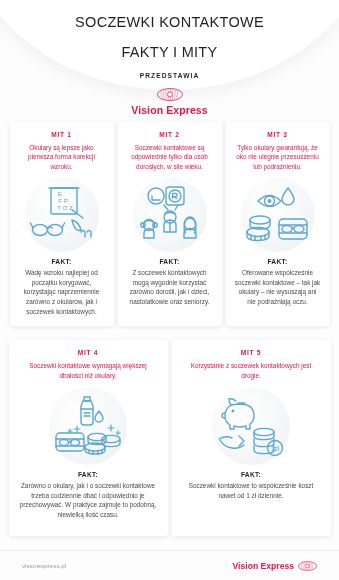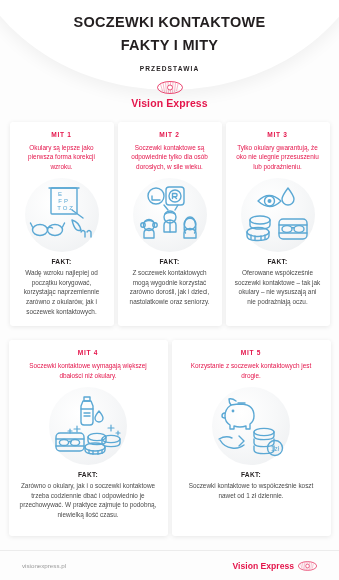--- a/index.html
+++ b/index.html
@@ -17,24 +17,24 @@
   .header { position:relative; text-align:center; padding-top:14px; height:118px; }
   .header-bg {
     position:absolute; left:-40px; top:-270px;
     width:420px; height:360px; border-radius:50%;
     background:#ffffff;
     box-shadow:0 6px 16px rgba(0,0,0,0.05);
     z-index:0;
   }
   .header > *:not(.header-bg) { position:relative; z-index:1; }
   .title-l1, .title-l2 {
-    font-size:14.5px; font-weight:bold; letter-spacing:0.3px; color:#231f20;
+    font-size:14.5px; font-weight:normal; letter-spacing:0.3px; color:#231f20;
     line-height:17px;
   }
-  .title-l2 { margin-top:6px; }
+  .title-l2 { margin-top:13px; }
   .presents {
     margin-top:11px; font-size:6.6px; font-weight:bold;
     letter-spacing:1.1px; color:#231f20;
   }
   .ve-logo { margin-top:9px; display:flex; flex-direction:column; align-items:center; }
   .ve-mark { width:26px; height:13px; }
   .ve-name { margin-top:3px; font-size:10.5px; font-weight:bold; color:#e4154b; letter-spacing:0.1px; }
 
   
   .row { display:flex; justify-content:center; gap:4px; padding:0 6px; }

